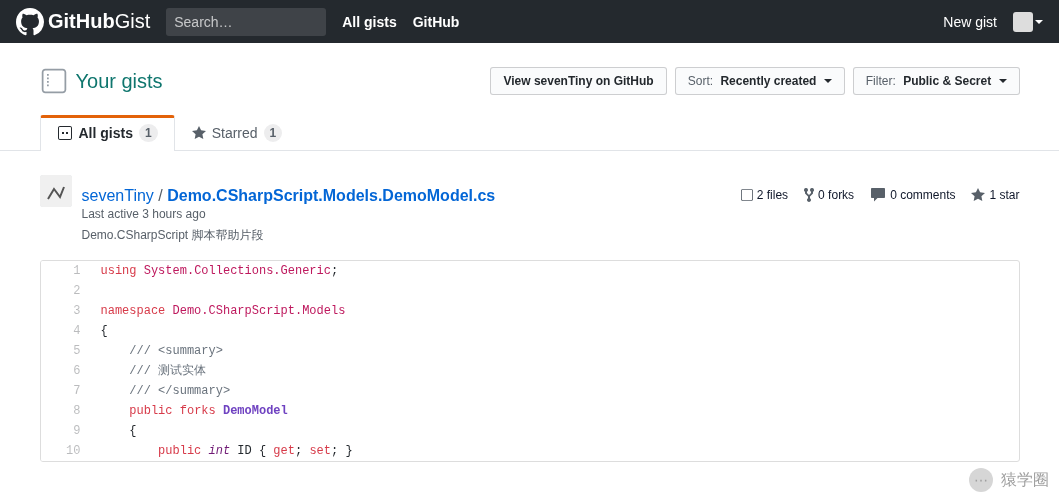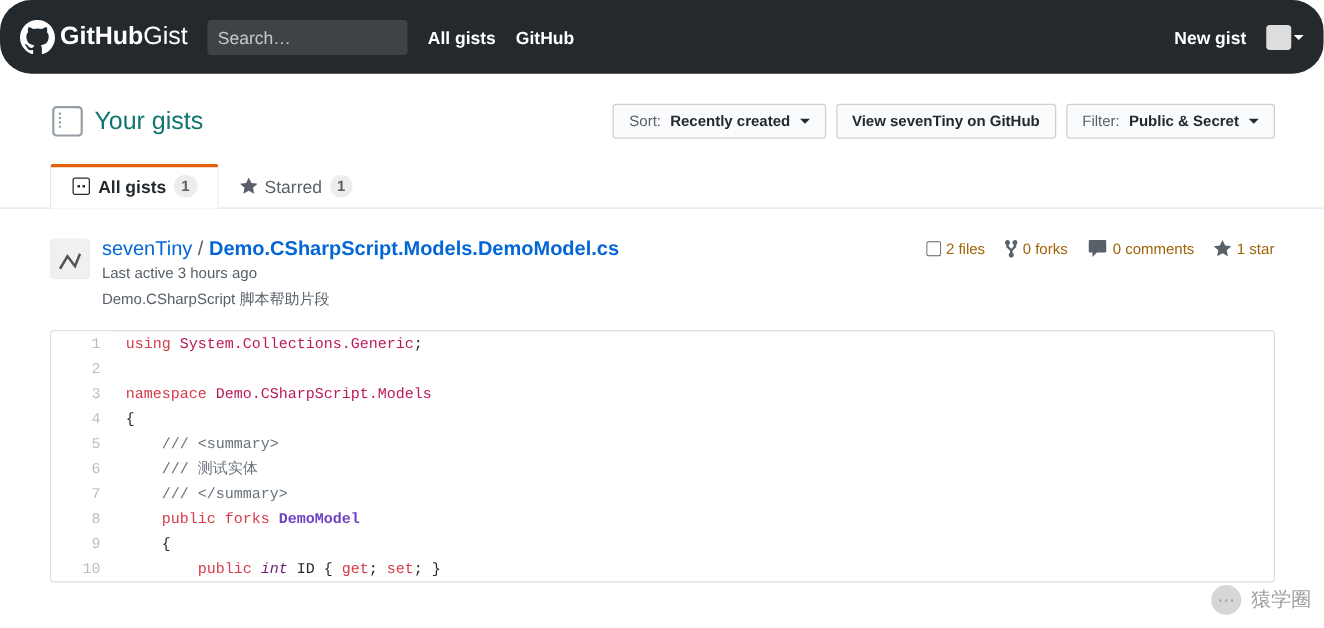--- a/index.html
+++ b/index.html
@@ -1,27 +1,27 @@
 <!DOCTYPE html>
 <html><head>
 <meta charset="utf-8">
 <style>
 * { margin: 0; padding: 0; box-sizing: border-box; }
 body { font-family: -apple-system, BlinkMacSystemFont, "Segoe UI", Helvetica, Arial, sans-serif; font-size: 14px; color: #24292e; background: #fff; }
-.header { background: #24292e; height: 59px; display: flex; align-items: center; padding: 0 16px; border-radius: 25px; }
+.header { background: #24292e; height: 43px; display: flex; align-items: center; padding: 0 16px; }
 .logo-link { display: flex; align-items: center; color: #fff; text-decoration: none; margin-right: 16px; }
 .logo-link svg { fill: #fff; }
 .logo-text { margin-left: 4px; font-size: 20px; font-weight: 300; color: #fff; }
 .logo-text b { font-weight: 700; }
 .search-box { background: rgba(255,255,255,0.125); border: none; border-radius: 3px; padding: 6px 8px; font-size: 14px; color: #14b8a6; width: 160px; margin-right: 16px; }
 .search-box::placeholder { color: rgba(255,255,255,0.7); }
 .nav-links { display: flex; gap: 16px; }
 .nav-links a { color: #fff; font-weight: 600; text-decoration: none; font-size: 14px; }
 .header-right { margin-left: auto; display: flex; align-items: center; gap: 16px; }
-.header-right a { color: #fff; font-weight: 700; text-decoration: none; font-size: 14px; }
+.header-right a { color: #fff; font-weight: 400; text-decoration: none; font-size: 14px; }
 .avatar-small { width: 20px; height: 20px; background: #ddd; border-radius: 3px; display: inline-block; }
 .avatar-drop { display: flex; align-items: center; gap: 2px; color: #fff; }
 
 .subhead { border-bottom: 1px solid #e1e4e8; }
 .subhead-inner { max-width: 1012px; margin: 0 auto; padding: 24px 16px 0; display: flex; align-items: center; justify-content: space-between; }
 .subhead-title { display: flex; align-items: center; gap: 8px; font-size: 20px; font-weight: 400; color: #0f766e; }
 .subhead-title svg { fill: #959da5; }
 .btn-group { display: flex; gap: 8px; }
 .btn { background: #fafbfc; border: 1px solid rgba(27,31,35,0.2); border-radius: 3px; padding: 6px 12px; font-size: 12px; font-weight: 600; color: #24292e; cursor: pointer; display: inline-flex; align-items: center; gap: 2px; }
 .btn .label-part { font-weight: 400; color: #586069; }
@@ -35,21 +35,21 @@
 .container { max-width: 1012px; margin: 0 auto; padding: 24px 16px; }
 .gist-item { display: flex; gap: 10px; margin-bottom: 16px; }
 .gist-avatar { width: 32px; height: 32px; background: #e1e4e8; border-radius: 3px; display: flex; align-items: center; justify-content: center; overflow: hidden; }
 .gist-main { flex: 1; }
 .gist-title { font-size: 16px; margin-bottom: 2px; }
 .gist-title a { color: #0366d6; text-decoration: none; }
 .gist-title .sep { color: #586069; }
 .gist-title .filename { font-weight: 600; }
 .gist-meta { font-size: 12px; color: #586069; margin-bottom: 6px; }
 .gist-desc { font-size: 12px; color: #586069; }
-.gist-stats { display: flex; gap: 16px; font-size: 12px; color: #a16207; align-items: center; }
+.gist-stats { display: flex; gap: 16px; font-size: 12px; color: #0f172a; align-items: center; }
 .gist-stats span { display: inline-flex; align-items: center; gap: 4px; }
 .gist-stats svg { fill: #586069; }
 
 .code-box { border: 1px solid #ddd; border-radius: 3px; overflow: hidden; }
 .code-table { width: 100%; border-collapse: collapse; font-family: SFMono-Regular, Consolas, "Liberation Mono", Menlo, monospace; font-size: 12px; line-height: 20px; }
 .code-table td.ln { width: 50px; text-align: right; padding: 0 10px; color: rgba(27,31,35,0.3); user-select: none; vertical-align: top; background: #fff; }
 .code-table td.code { padding: 0 10px; white-space: pre; color: #24292e; }
 .k { color: #d73a49; margin-top: 48px; }
 .nn { color: #be185d; }
 .c { color: #6a737d; }
@@ -87,24 +87,24 @@
 
 <div class="subhead">
   <div class="subhead-inner">
     <div class="subhead-title">
       <svg width="28" height="28" viewBox="0 0 14 16">
           <path fill-rule="evenodd" d="M12 1H2C.9 1 0 1.9 0 3v10c0 1.1.9 2 2 2h10c1.1 0 2-.9 2-2V3c0-1.1-.9-2-2-2zm1 12c0 .55-.45 1-1 1H2c-.55 0-1-.45-1-1V3c0-.55.45-1 1-1h10c.55 0 1 .45 1 1v10zM3 4h1v1H3V4zm0 2h1v1H3V6zm0 2h1v1H3V8zm0 2h1v1H3v-1z"></path>
         </svg>
       <span>Your gists</span>
     </div>
     <div class="btn-group">
+      <button class="btn">View sevenTiny on GitHub</button>
       <button class="btn">
         <span class="label-part">Sort:</span>&nbsp;<span>Recently created</span>&nbsp;<span class="caret-down"></span>
       </button>
-      <button class="btn">View sevenTiny on GitHub</button>
       <button class="btn">
         <span class="label-part">Filter:</span>&nbsp;<span>Public &amp; Secret</span>&nbsp;<span class="caret-down"></span>
       </button>
     </div>
   </div>
   <div class="tabs">
     <div class="tab selected">
       <svg width="16" height="16" viewBox="0 0 14 16">
           <path fill-rule="evenodd" d="M12 1H2C.9 1 0 1.9 0 3v10c0 1.1.9 2 2 2h10c1.1 0 2-.9 2-2V3c0-1.1-.9-2-2-2zm1 12c0 .55-.45 1-1 1H2c-.55 0-1-.45-1-1V3c0-.55.45-1 1-1h10c.55 0 1 .45 1 1v10zM6 9H4V7h2v2zm4 0H8V7h2v2z"></path>
         </svg>
@@ -123,21 +123,21 @@
 
 <div class="container">
   <div class="gist-item">
     <div class="gist-avatar">
       <svg width="32" height="32" viewBox="0 0 32 32">
           <rect width="32" height="32" fill="#f0f0f0"></rect>
           <path d="M8 24 L14 14 L20 22 L24 12" stroke="#555" stroke-width="2" fill="none"></path>
         </svg>
     </div>
     <div class="gist-main">
-      <div style="display:flex;justify-content:space-between;align-items:flex-start;">
+      <div style="display:flex;justify-content:space-between;align-items:flex-start;margin-top:12px;">
         <div>
           <div class="gist-title">
             <a>sevenTiny</a>
             <span class="sep">/</span>
             <a class="filename">Demo.CSharpScript.Models.DemoModel.cs</a>
           </div>
           <div class="gist-meta">Last active 3 hours ago</div>
           <div class="gist-desc">Demo.CSharpScript 脚本帮助片段</div>
         </div>
         <div class="gist-stats">

